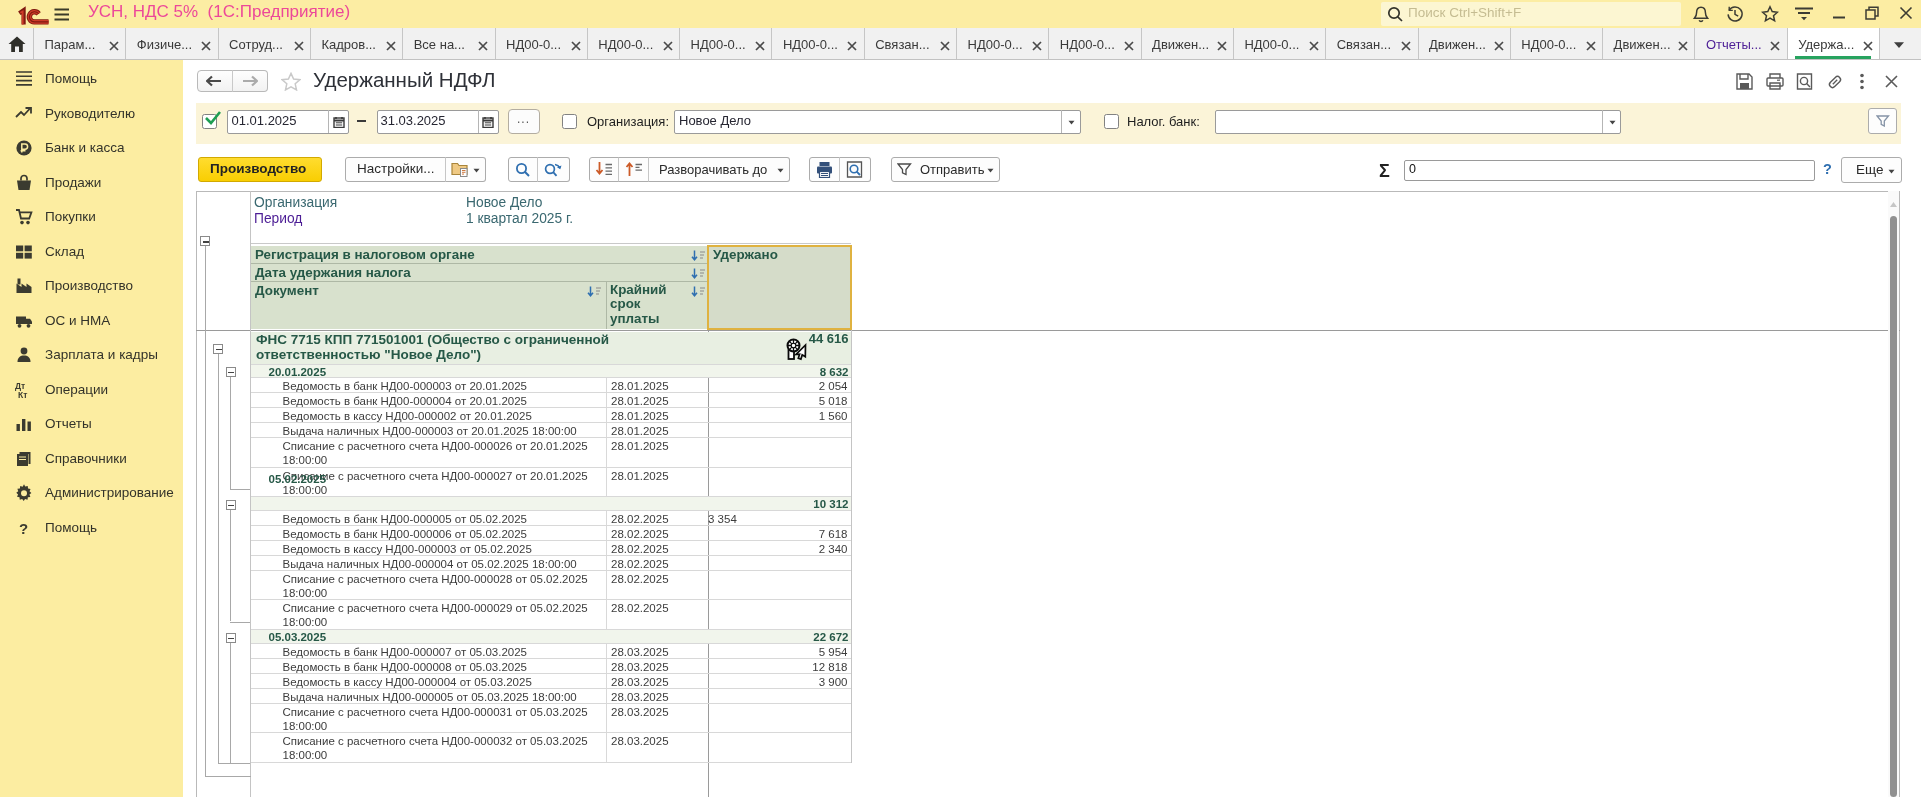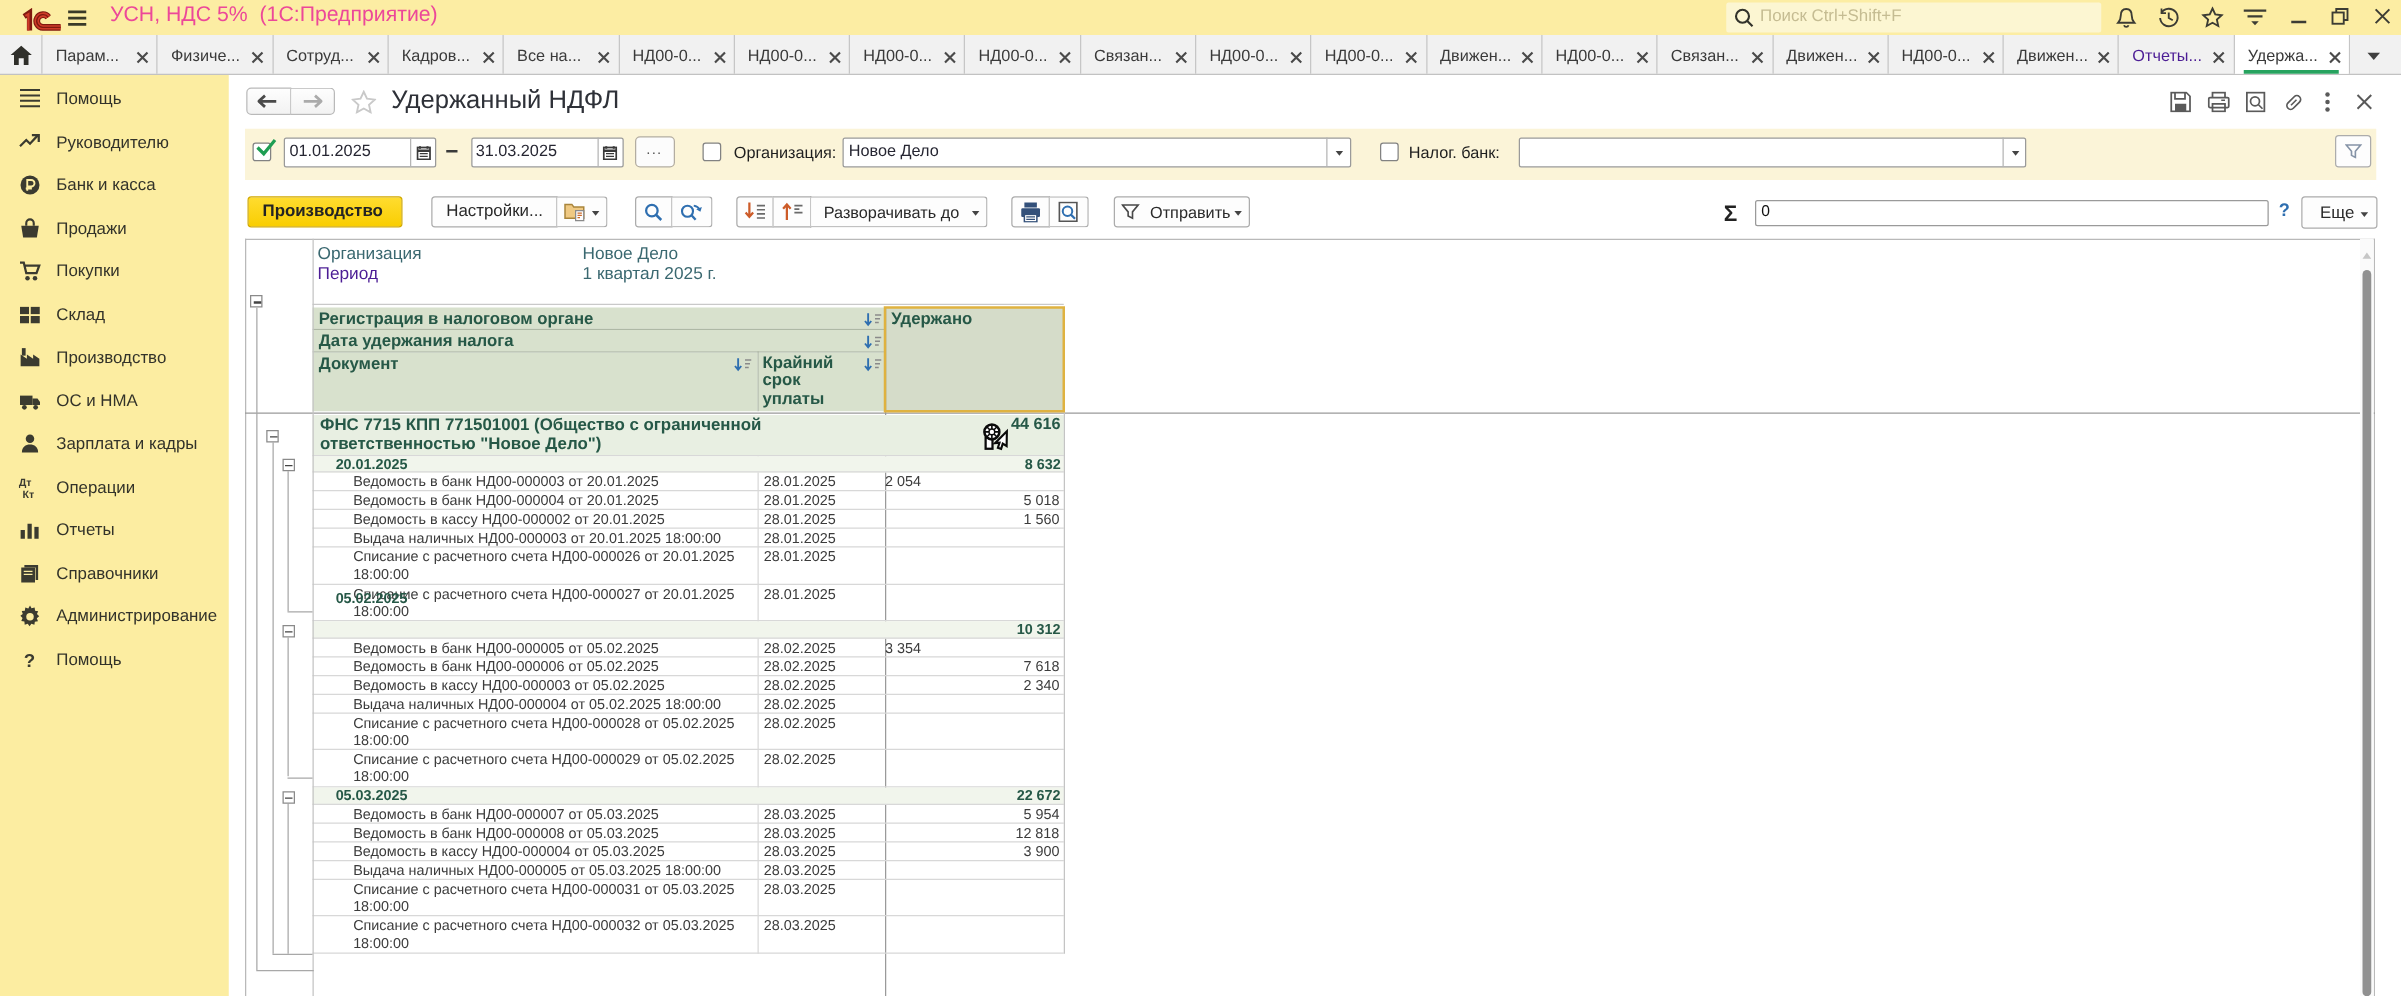--- a/index.html
+++ b/index.html
@@ -498,21 +498,21 @@
 <div class="a" style="left:256px;top:331.5px;font-weight:bold;font-size:13.5px;color:#265847;white-space:nowrap">ФНС 7715 КПП 771501001 (Общество с ограниченной</div>
 <div class="a" style="left:256px;top:347.0px;font-weight:bold;font-size:13.5px;color:#265847;white-space:nowrap">ответственностью "Новое Дело")</div>
 <div class="a" style="left:708px;top:331px;width:140.5px;text-align:right;font-weight:bold;font-size:13px;color:#265847">44 616</div>
 <div class="a" style="left:250px;top:365px;width:601px;height:13px;background:#F1F5EC"></div>
 <div class="a" style="left:250px;top:377px;width:601px;height:1px;background:#D8D8D8"></div>
 <div class="gt" style="left:268.5px;top:365.8px">20.01.2025</div>
 <div class="a" style="left:708px;top:365.8px;width:140.5px;text-align:right;font-weight:bold;font-size:11.5px;color:#265847">8 632</div>
 <div class="a" style="left:250px;top:392px;width:601px;height:1px;background:#D8D8D8"></div>
 <div class="dt" style="left:282.5px;top:379.5px">Ведомость в банк НД00-000003 от 20.01.2025</div>
 <div class="dt" style="left:611px;top:379.5px">28.01.2025</div>
-<div class="a" style="left:708px;top:379.5px;width:139.5px;text-align:left;font-size:11.5px;color:#3C3C3C">2 054</div>
+<div class="a" style="left:708px;top:379.5px;width:139.5px;text-align:right;font-size:11.5px;color:#3C3C3C">2 054</div>
 <div class="a" style="left:250px;top:407px;width:601px;height:1px;background:#D8D8D8"></div>
 <div class="dt" style="left:282.5px;top:394.5px">Ведомость в банк НД00-000004 от 20.01.2025</div>
 <div class="dt" style="left:611px;top:394.5px">28.01.2025</div>
 <div class="a" style="left:708px;top:394.5px;width:139.5px;text-align:right;font-size:11.5px;color:#3C3C3C">5 018</div>
 <div class="a" style="left:250px;top:422px;width:601px;height:1px;background:#D8D8D8"></div>
 <div class="dt" style="left:282.5px;top:409.5px">Ведомость в кассу НД00-000002 от 20.01.2025</div>
 <div class="dt" style="left:611px;top:409.5px">28.01.2025</div>
 <div class="a" style="left:708px;top:409.5px;width:139.5px;text-align:right;font-size:11.5px;color:#3C3C3C">1 560</div>
 <div class="a" style="left:250px;top:437px;width:601px;height:1px;background:#D8D8D8"></div>
 <div class="dt" style="left:282.5px;top:424.5px">Выдача наличных НД00-000003 от 20.01.2025 18:00:00</div>

